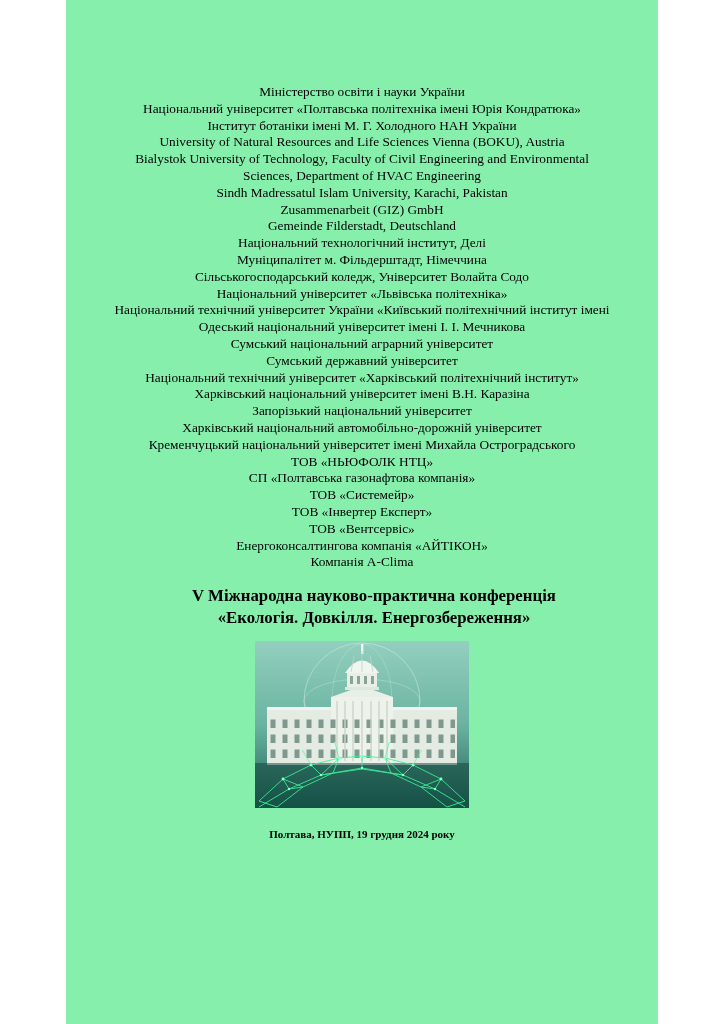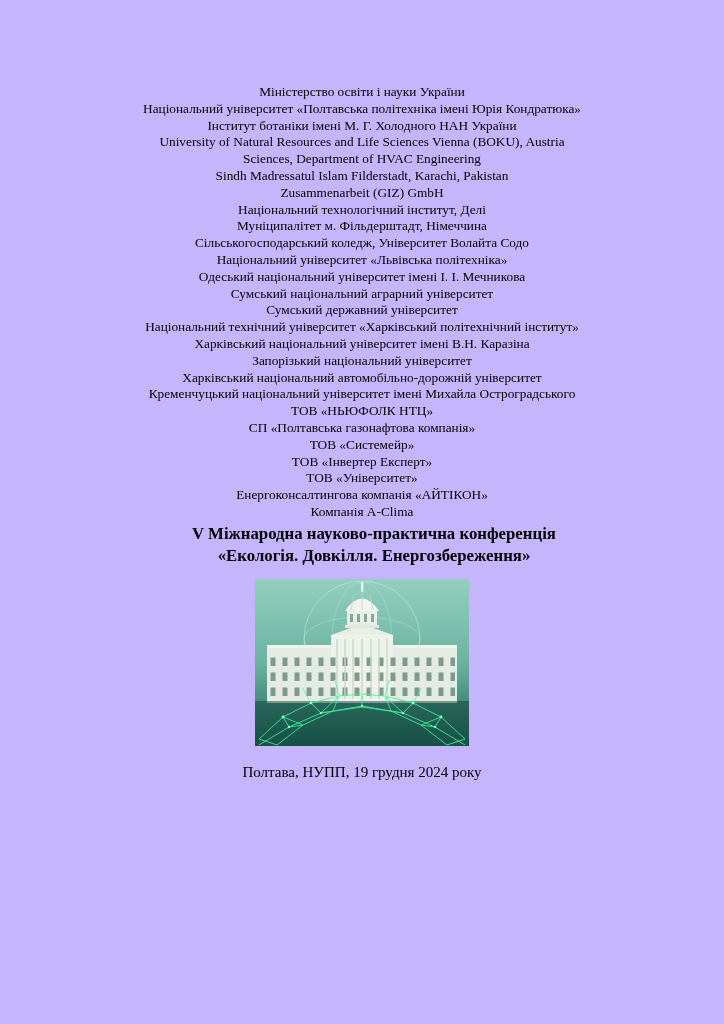--- a/index.html
+++ b/index.html
@@ -1,94 +1,97 @@
 <!DOCTYPE html>
 <html><head>
 <meta charset="utf-8">
 <style>
   html, body {
     margin: 0;
     padding: 0;
     background: #ffffff;
   }
   .page {
-    width: 724px;
+    width: 592px;
     height: 1024px;
-    background: #c4b5fd;
+    background: #86efac;
     font-family: "Liberation Serif", serif;
     color: #000000;
     position: relative;
     overflow: hidden;
     margin: 0 auto;
   }
   .content {
     padding-top: 84px;
     text-align: center;
   }
   .line {
     font-size: 13.3px;
     line-height: 16.8px;
     white-space: nowrap;
   }
   .title-block {
-    margin-top: 2px;
+    margin-top: 14px;
     padding-left: 24px;
   }
   .title-line {
     font-size: 16.8px;
     font-weight: bold;
     line-height: 22px;
   }
   .image-wrap {
     width: 214px;
     height: 167px;
     margin: 12px auto 0 auto;
     display: block;
   }
   .image-wrap svg {
     display: block;
   }
   .footer-line {
     margin-top: 16px;
-    font-size: 15px;
-    font-weight: normal;
+    font-size: 11px;
+    font-weight: bold;
     line-height: 20px;
   }
 </style>
 </head>
 <body>
 
 <div class="page">
   <div class="content">
 
     <div id="institutions">
         <div class="line">Міністерство освіти і науки України</div>
         <div class="line">Національний університет «Полтавська політехніка імені Юрія Кондратюка»</div>
         <div class="line">Інститут ботаніки імені М. Г. Холодного НАН України</div>
         <div class="line">University of Natural Resources and Life Sciences Vienna (BOKU), Austria</div>
+        <div class="line">Bialystok University of Technology, Faculty of Civil Engineering and Environmental</div>
         <div class="line">Sciences, Department of HVAC Engineering</div>
-        <div class="line">Sindh Madressatul Islam Filderstadt, Karachi, Pakistan</div>
+        <div class="line">Sindh Madressatul Islam University, Karachi, Pakistan</div>
         <div class="line">Zusammenarbeit (GIZ) GmbH</div>
+        <div class="line">Gemeinde Filderstadt, Deutschland</div>
         <div class="line">Національний технологічний інститут, Делі</div>
         <div class="line">Муніципалітет м. Фільдерштадт, Німеччина</div>
         <div class="line">Сільськогосподарський коледж, Університет Волайта Содо</div>
         <div class="line">Національний університет «Львівська політехніка»</div>
+        <div class="line">Національний технічний університет України «Київський політехнічний інститут імені</div>
         <div class="line">Одеський національний університет імені І. І. Мечникова</div>
         <div class="line">Сумський національний аграрний університет</div>
         <div class="line">Сумський державний університет</div>
         <div class="line">Національний технічний університет «Харківський політехнічний інститут»</div>
         <div class="line">Харківський національний університет імені В.Н. Каразіна</div>
         <div class="line">Запорізький національний університет</div>
         <div class="line">Харківський національний автомобільно-дорожній університет</div>
         <div class="line">Кременчуцький національний університет імені Михайла Остроградського</div>
         <div class="line">ТОВ «НЬЮФОЛК НТЦ»</div>
         <div class="line">СП «Полтавська газонафтова компанія»</div>
         <div class="line">ТОВ «Системейр»</div>
         <div class="line">ТОВ «Інвертер Експерт»</div>
-        <div class="line">ТОВ «Університет»</div>
+        <div class="line">ТОВ «Вентсервіс»</div>
         <div class="line">Енергоконсалтингова компанія «АЙТІКОН»</div>
         <div class="line">Компанія A-Clima</div>
       </div>
 
     <div class="title-block">
       <div class="title-line">V Міжнародна науково-практична конференція</div>
       <div class="title-line">«Екологія. Довкілля. Енергозбереження»</div>
     </div>
 
     <div class="image-wrap">

